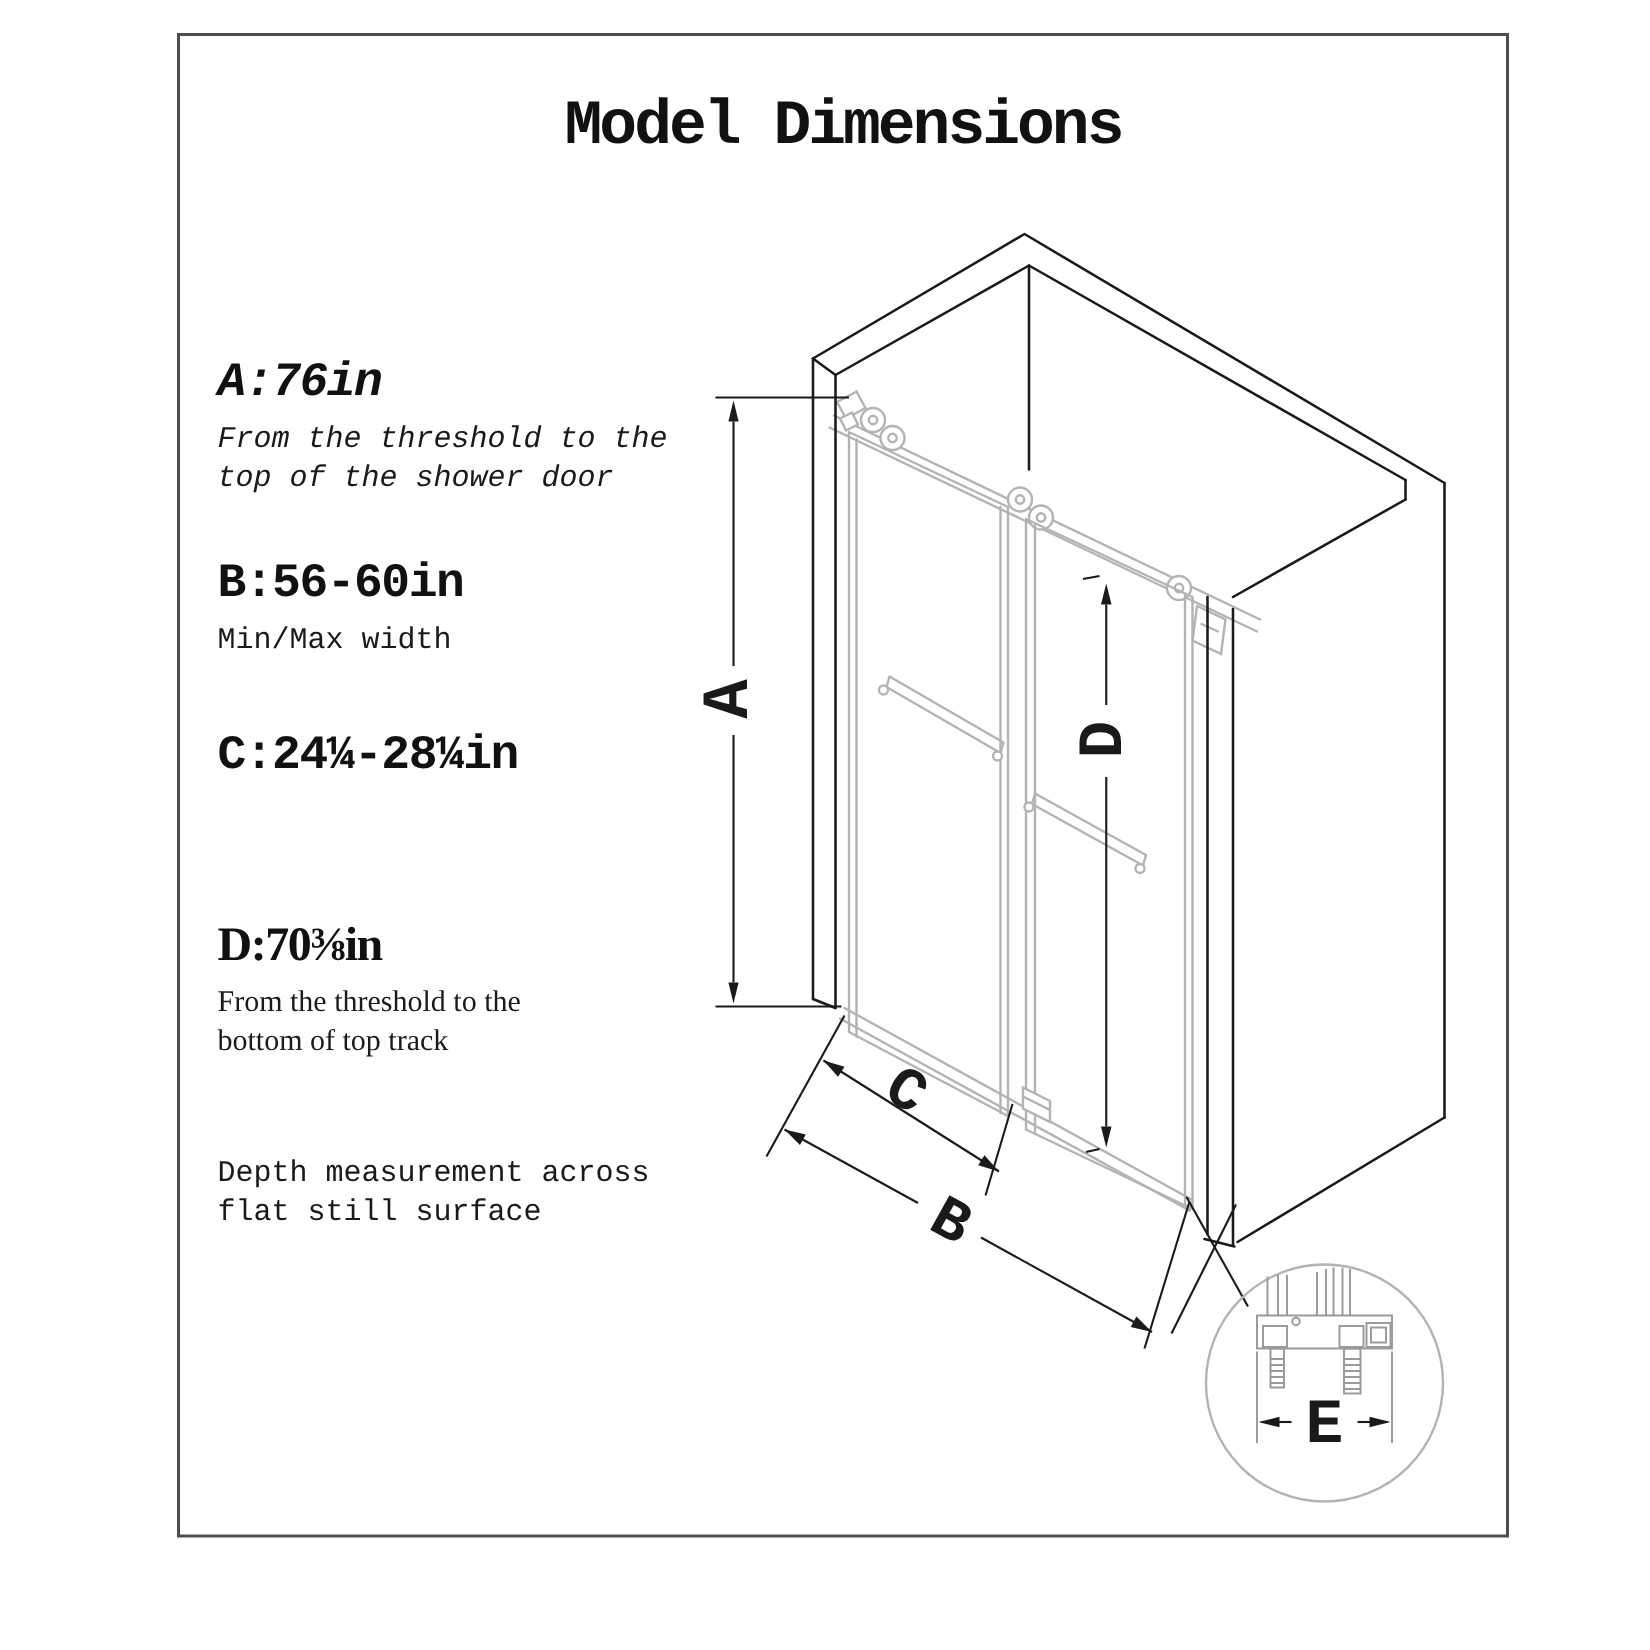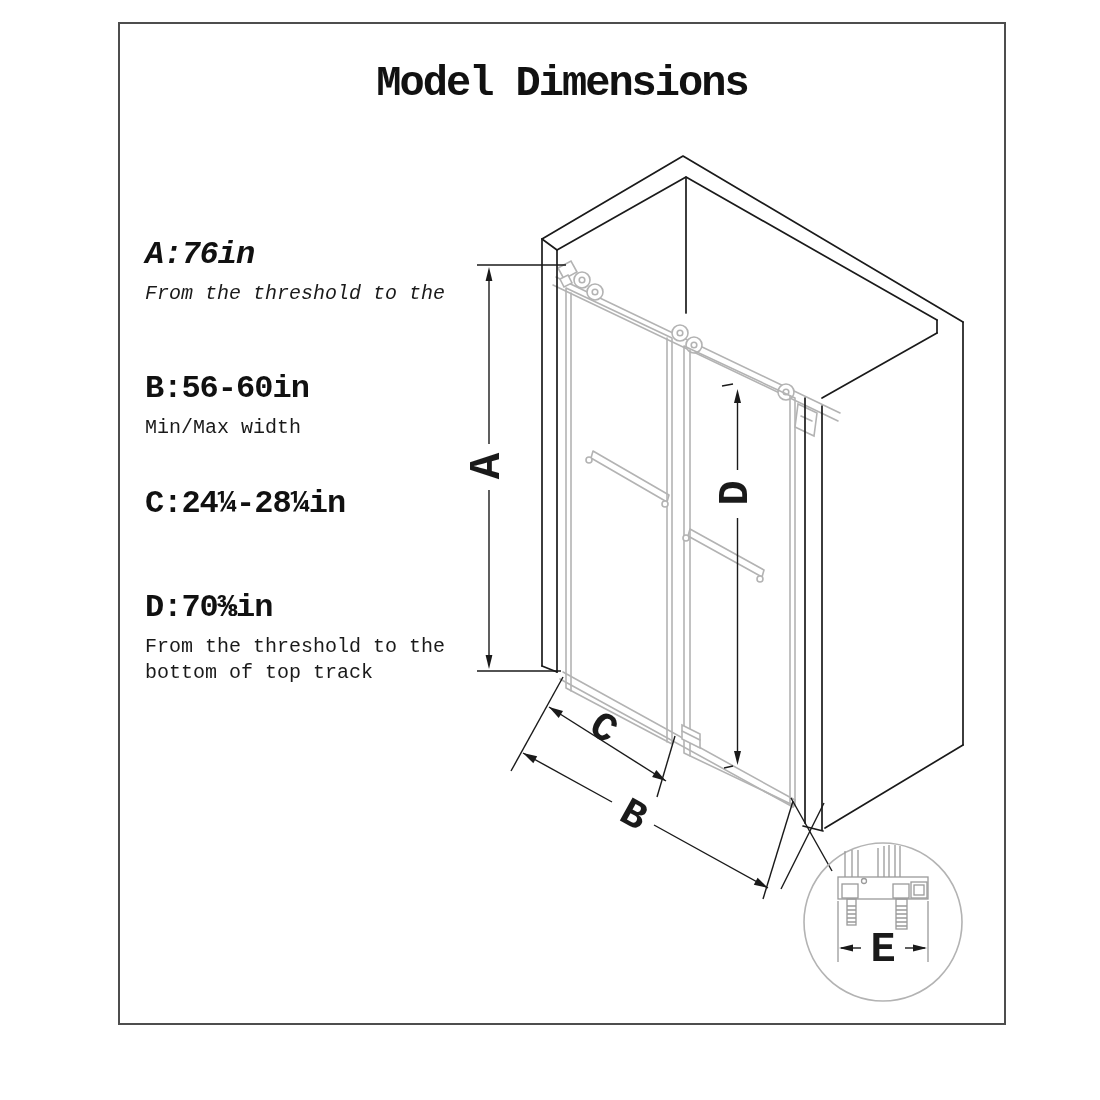--- a/index.html
+++ b/index.html
@@ -12,21 +12,21 @@
     position:absolute;left:118px;top:22px;width:888px;height:1003px;
     border:2px solid #4d4d4d;box-sizing:border-box;background:#fff;
   }
   .title{
     position:absolute;left:118px;top:60px;width:888px;text-align:center;
     font-size:42px;font-weight:bold;letter-spacing:-2px;white-space:nowrap;
   }
   .legend-block{position:absolute;left:145px;white-space:nowrap;}
   .legend-headline{font-size:32px;font-weight:bold;letter-spacing:-1px;line-height:34px;}
   .legend-desc{font-size:20px;line-height:26px;margin-top:9px;color:#1a1a1a;}
-  .blk-a{top:238px;font-style:italic;} .blk-b{top:372px;} .blk-c{top:487px;} .blk-d{top:591px;} .blk-e{top:761px;}
+  .blk-a{top:238px;font-style:italic;} .blk-b{top:372px;} .blk-c{top:487px;} .blk-d{top:612px;font-family:Liberation Serif, serif;} .blk-e{top:761px;}
   svg{position:absolute;left:0;top:0;}
   .bl{stroke:#1a1a1a;stroke-width:1.7;fill:none;stroke-linecap:round;stroke-linejoin:round;}
   .dim{stroke:#1a1a1a;stroke-width:1.4;fill:none;}
   .arr{fill:#1a1a1a;stroke:none;}
   .gl{stroke:#b3b3b3;stroke-width:1.6;fill:none;stroke-linecap:round;stroke-linejoin:round;}
   .glf{stroke:#b3b3b3;stroke-width:1.6;fill:#ffffff;}
   .dt{stroke:#9a9a9a;stroke-width:1.3;fill:none;}
   .dtf{stroke:#9a9a9a;stroke-width:1.3;fill:#ffffff;}
   .dimtxt{font-family:"Liberation Mono","DejaVu Sans Mono",monospace;font-weight:bold;fill:#1a1a1a;}
 </style>
@@ -34,20 +34,21 @@
 <body>
 
 <div class="frame"></div>
 
 <div class="title">Model Dimensions</div>
 
 <div class="legend-block blk-a">
   <div class="legend-headline">A:76in</div>
   <div class="legend-desc">
     <div>From the threshold to the</div>
+    <div>top of the shower door</div>
   </div>
 </div>
 
 <div class="legend-block blk-b">
   <div class="legend-headline">B:56-60in</div>
   <div class="legend-desc">
     <div>Min/Max width</div>
   </div>
 </div>
 
@@ -57,20 +58,24 @@
 
 <div class="legend-block blk-d">
   <div class="legend-headline">D:70⅜in</div>
   <div class="legend-desc">
     <div>From the threshold to the</div>
     <div>bottom of top track</div>
   </div>
 </div>
 
 <div class="legend-block blk-e">
+  <div class="legend-desc">
+    <div>Depth measurement across</div>
+    <div>flat still surface</div>
+  </div>
 </div>
 
 <svg width="1100" height="1100" viewBox="0 0 1100 1100">
 
   <g>
     <path class="gl" d="M556,277 L840,413"></path>
     <path class="gl" d="M553,285 L838,421"></path>
     <polygon class="glf" points="558,268 571,261 577,272 564,279"></polygon>
     <polygon class="glf" points="560,279 568,275 572,283 564,287"></polygon>
     <polygon class="glf" points="798,404 817,413 814,436 795,427"></polygon>

